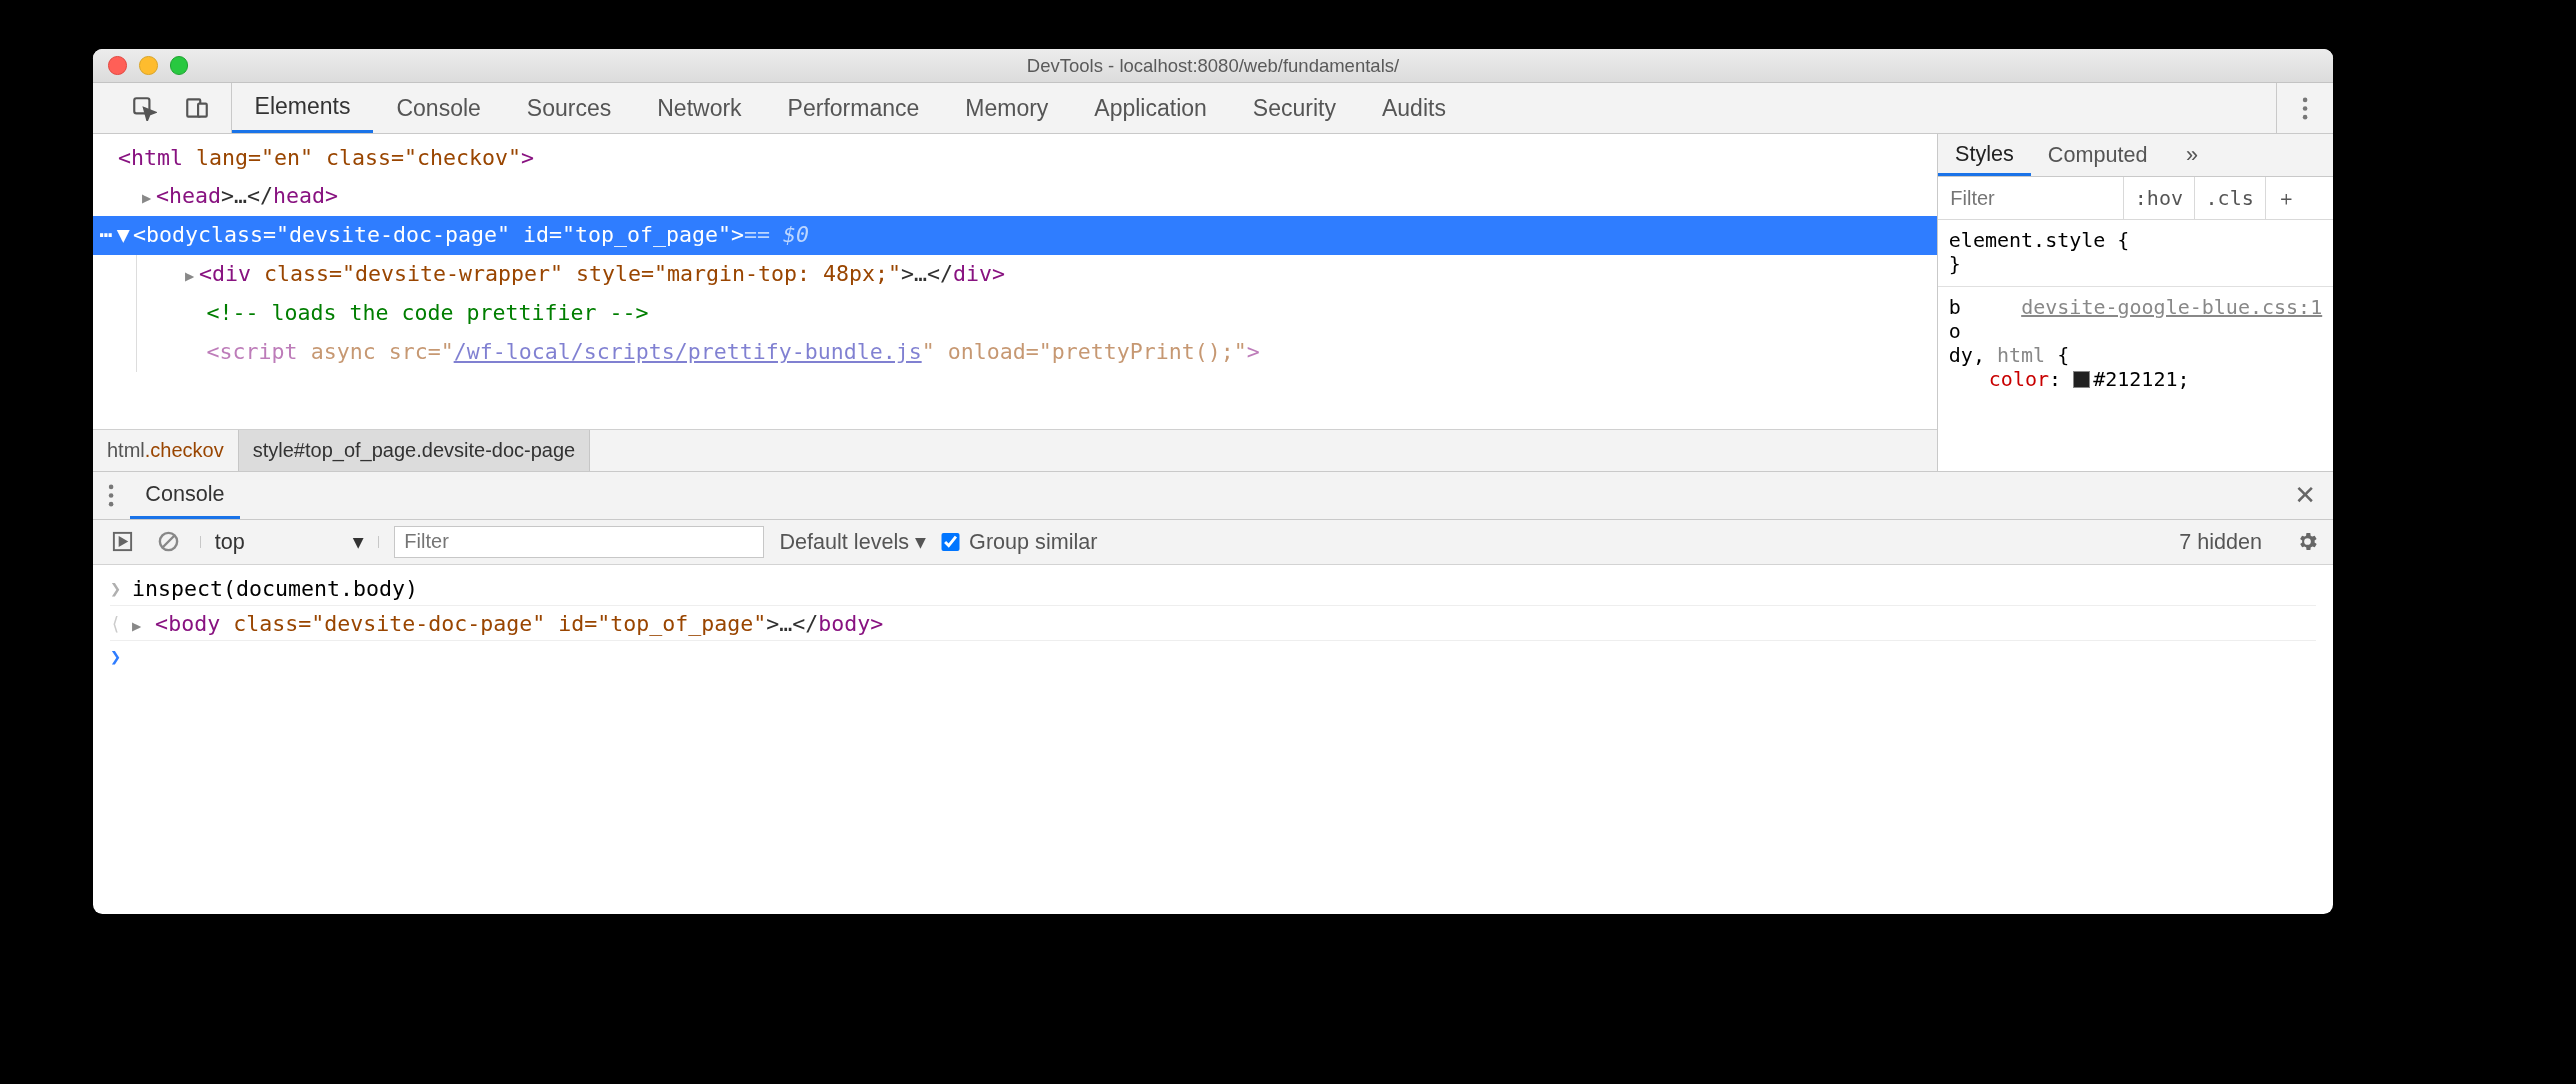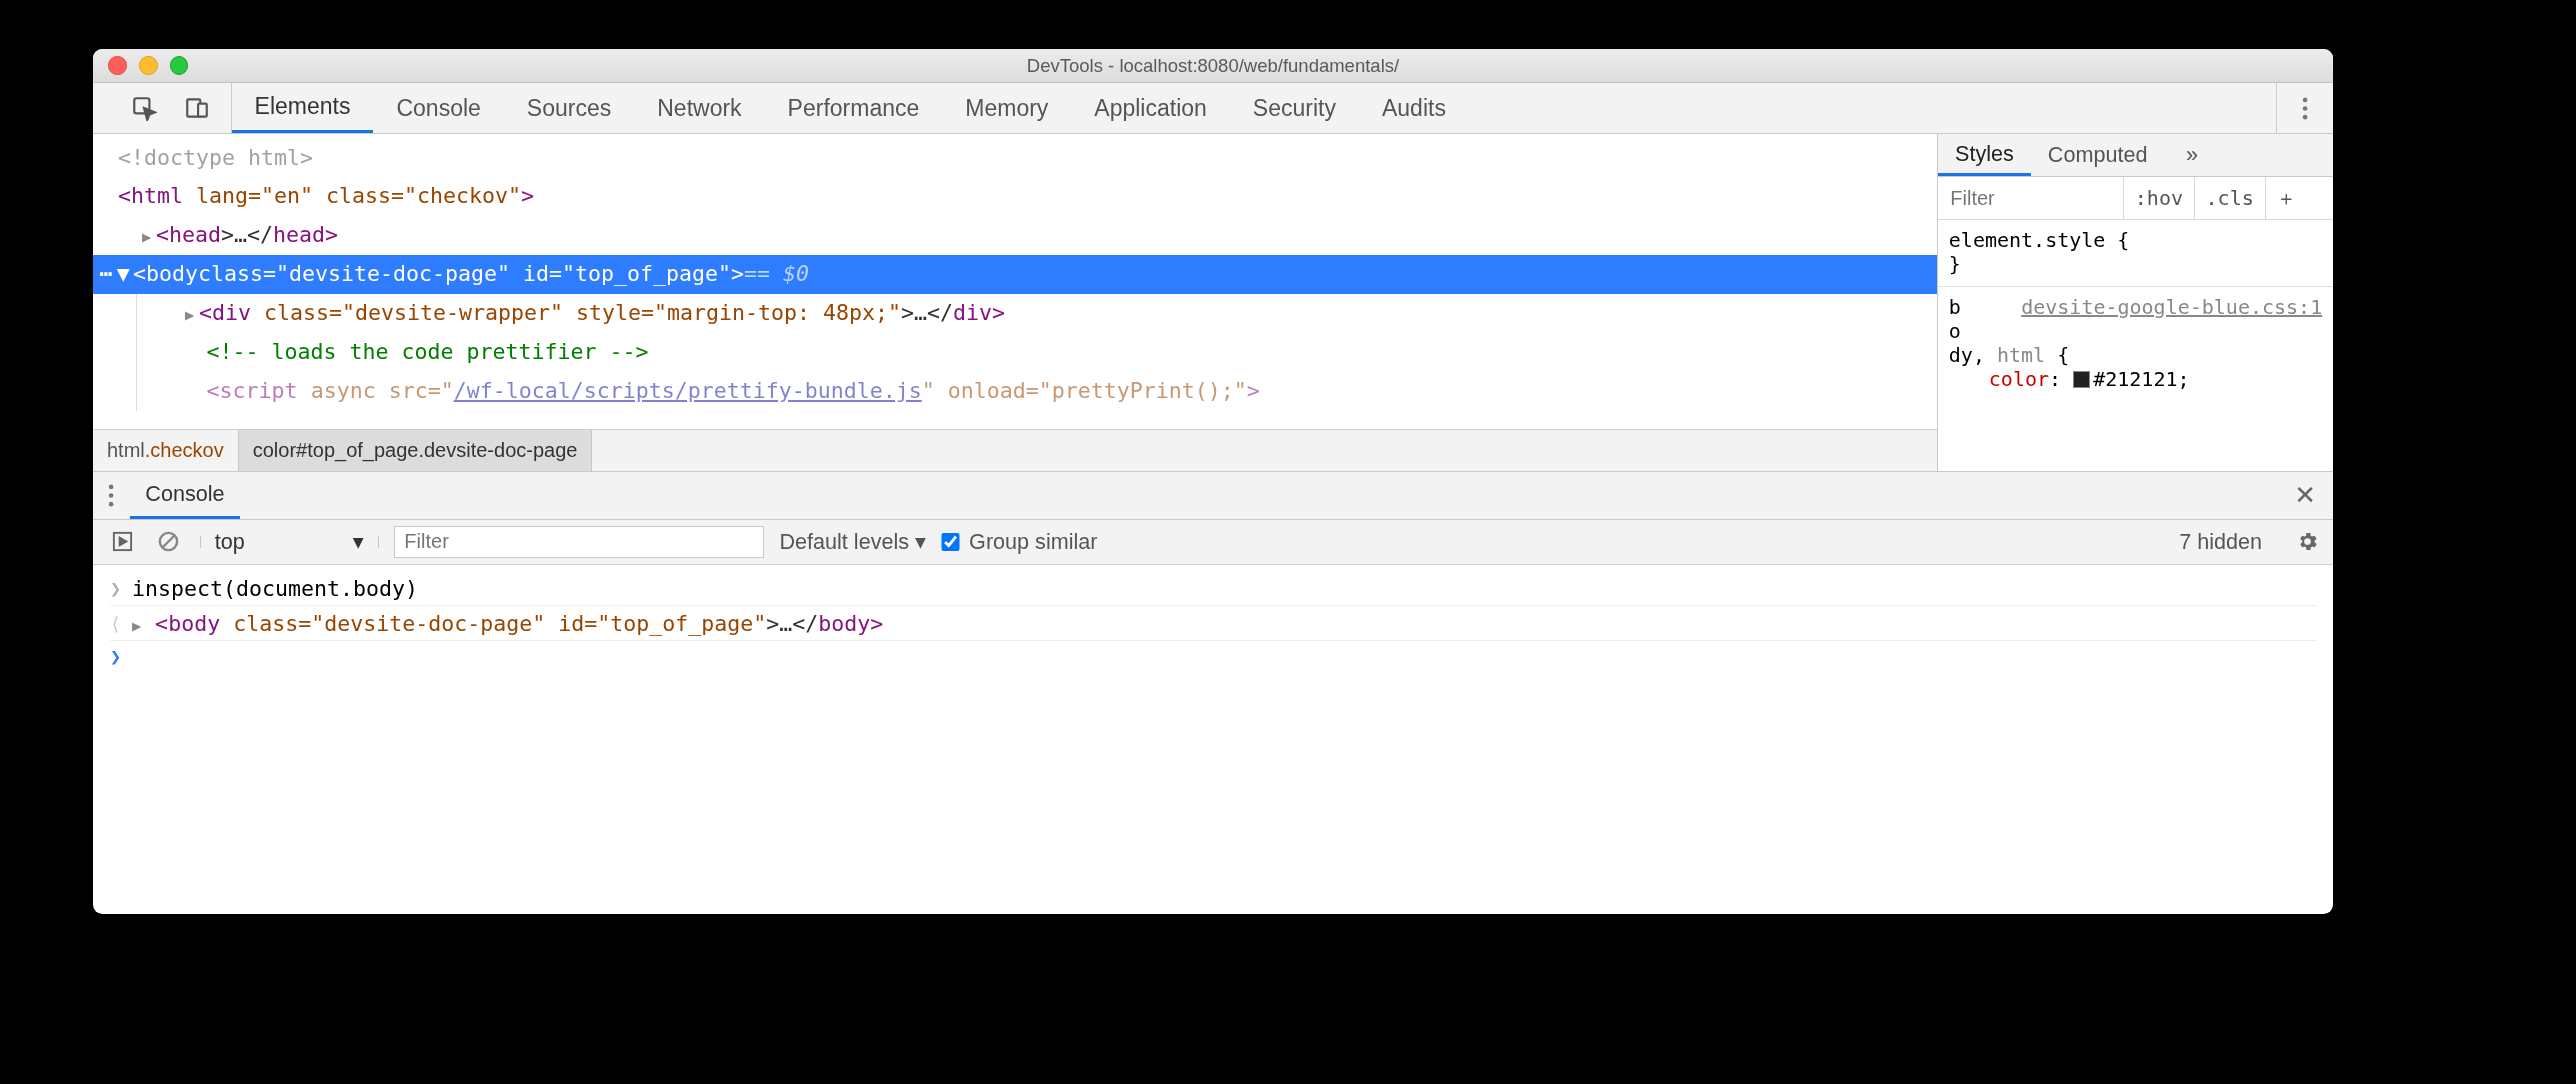--- a/index.html
+++ b/index.html
@@ -175,21 +175,20 @@
             <circle cx="3" cy="12" r="2.4" fill="#777"></circle>
             <circle cx="3" cy="21" r="2.4" fill="#777"></circle>
           </svg>
       </div>
     </div>
   </div>
 
   <div class="main">
     <div class="elements-pane">
       <div class="dom">
-        <div class="dom-row i1"><span class="c-gray">&lt;!doctype html&gt;</span></div>
         <div class="dom-row i1">
           <span class="c-tag">&lt;</span><span class="c-tag">html</span><span class="c-attr"> lang="en" class="checkov"</span><span class="c-tag">&gt;</span>
         </div>
         <div class="dom-row i2">
           <span class="tri-r"></span><span class="c-tag">&lt;</span><span class="c-tag">head</span><span class="c-txt">&gt;…&lt;/</span><span class="c-tag">head</span><span class="c-tag">&gt;</span>
         </div>
         <div class="sel-row">
           <span class="dots">⋯</span>
           <span class="tri">▼</span>
           <span class="c-tag">&lt;</span>
@@ -208,21 +207,21 @@
           <div style="padding-left:21.6px; opacity:.55;">
             <span class="c-tag">&lt;</span><span class="c-tag">script</span><span class="c-attr"> async src="</span><span class="c-str">/wf-local/scripts/prettify-bundle.js</span><span class="c-attr">" onload="prettyPrint();"</span><span class="c-tag">&gt;</span>
           </div>
         </div>
       </div>
       <div class="crumbs">
         <div class="crumb">
             <span>html</span>
             <span class="hl">.checkov</span>
           </div>
-        <div class="crumb active">color#top_of_page.devsite-doc-page</div>
+        <div class="crumb active">style#top_of_page.devsite-doc-page</div>
       </div>
     </div>
 
     <div class="styles-pane">
       <div class="styles-tabs">
         <div class="stab active">Styles</div>
         <div class="stab">Computed</div>
         <div class="stab more">»</div>
       </div>
       <div class="filter-row">

